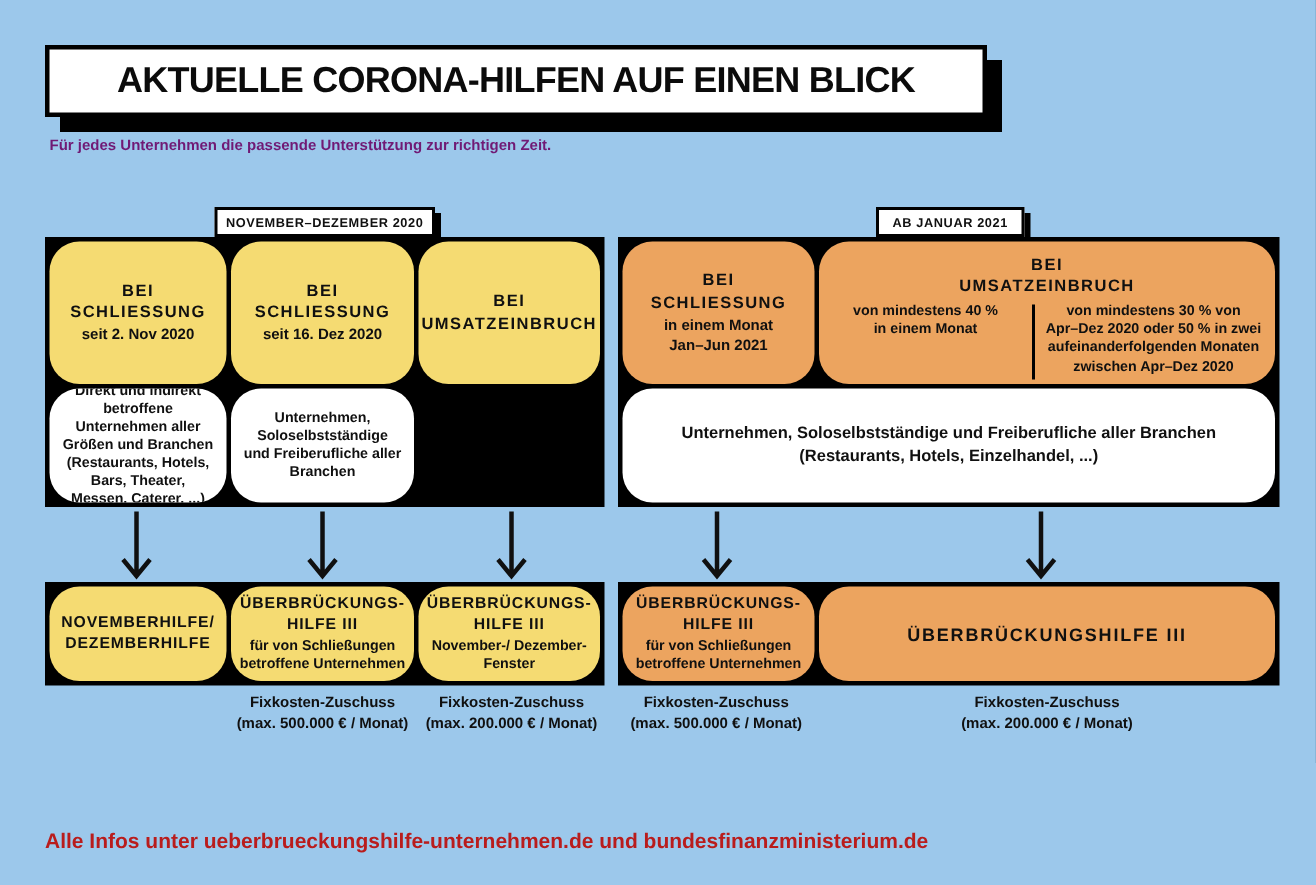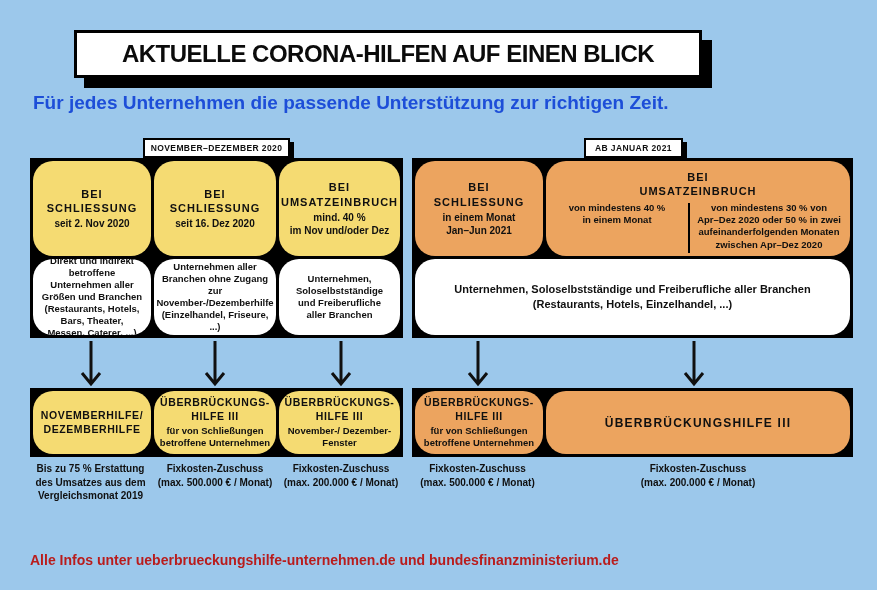--- a/index.html
+++ b/index.html
@@ -15,29 +15,29 @@
 
   .pre { white-space: pre-line; }
 
   
   .title-banner {
     position: absolute; left: 30px; top: 30px;
     width: 628px; height: 48px;
     background: #ffffff;
     border: 3px solid #000;
     box-shadow: 10px 10px 0 #000;
-    display: flex; align-items: center; justify-content: center; margin-left: 44px;
+    display: flex; align-items: center; justify-content: center;
   }
   .title-banner h1 {
     font-size: 24px; font-weight: bold; letter-spacing: -0.5px;
     white-space: nowrap; color: #0b0b0b;
   }
   .subtitle {
     position: absolute; left: 33px; top: 92px;
-    font-size: 19px; font-weight: bold; color: #1d4ed8;
+    font-size: 10px; font-weight: bold; color: #701a75;
   }
 
   
   .period-label {
     position: absolute; top: 138px; height: 20px;
     background: #fff; border: 2px solid #000;
     box-shadow: 4px 4px 0 #000;
     display: flex; align-items: center; justify-content: center;
     font-size: 8.5px; font-weight: bold; letter-spacing: 0.4px;
     white-space: nowrap; padding: 0 6px;
@@ -132,25 +132,22 @@
       <div class="cond-detail pre">seit 2. Nov 2020</div>
     </div>
     <div class="cell yellow">
       <div class="cond-title pre">BEI
 SCHLIESSUNG</div>
       <div class="cond-detail pre">seit 16. Dez 2020</div>
     </div>
     <div class="cell yellow">
       <div class="cond-title pre">BEI
 UMSATZEINBRUCH</div>
-      <div class="cond-detail pre">mind. 40 %
-im Nov und/oder Dez</div>
     </div>
     <div class="cell white audience">Direkt und indirekt betroffene Unternehmen aller Größen und Branchen (Restaurants, Hotels, Bars, Theater, Messen, Caterer, ...)</div>
-    <div class="cell white audience">Unternehmen aller Branchen ohne Zugang zur November-/Dezemberhilfe (Einzelhandel, Friseure, ...)</div>
     <div class="cell white audience">Unternehmen, Soloselbstständige und Freiberufliche aller Branchen</div>
   </div>
 
   <div class="tbl tbl-top-right">
     <div class="cell orange">
       <div class="cond-title pre">BEI
 SCHLIESSUNG</div>
       <div class="cond-detail pre">in einem Monat
 Jan–Jun 2021</div>
     </div>
@@ -211,23 +208,20 @@
       <div class="prog-title pre">ÜBERBRÜCKUNGS-
 HILFE III</div>
       <div class="prog-detail pre">für von Schließungen
 betroffene Unternehmen</div>
     </div>
     <div class="cell orange">
       <div class="prog-title-wide pre">ÜBERBRÜCKUNGSHILFE III</div>
     </div>
   </div>
 
-  <div class="footnote fn-1 pre">Bis zu 75 % Erstattung
-des Umsatzes aus dem
-Vergleichsmonat 2019</div>
   <div class="footnote fn-2 pre">Fixkosten-Zuschuss
 (max. 500.000 € / Monat)</div>
   <div class="footnote fn-3 pre">Fixkosten-Zuschuss
 (max. 200.000 € / Monat)</div>
   <div class="footnote fn-4 pre">Fixkosten-Zuschuss
 (max. 500.000 € / Monat)</div>
   <div class="footnote fn-5 pre">Fixkosten-Zuschuss
 (max. 200.000 € / Monat)</div>
 
   <div class="footer-info">Alle Infos unter ueberbrueckungshilfe-unternehmen.de und bundesfinanzministerium.de</div>

